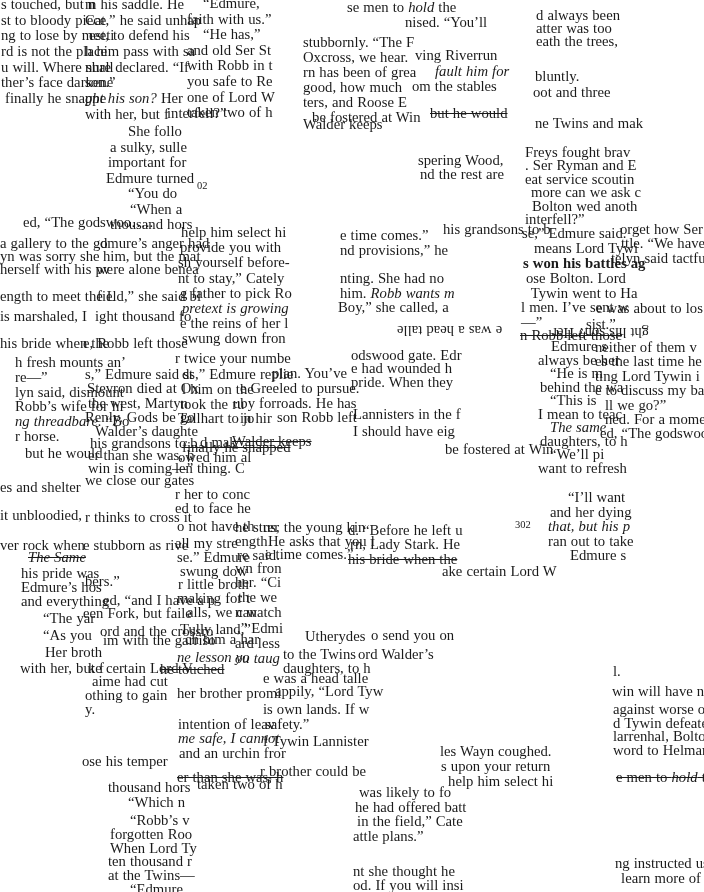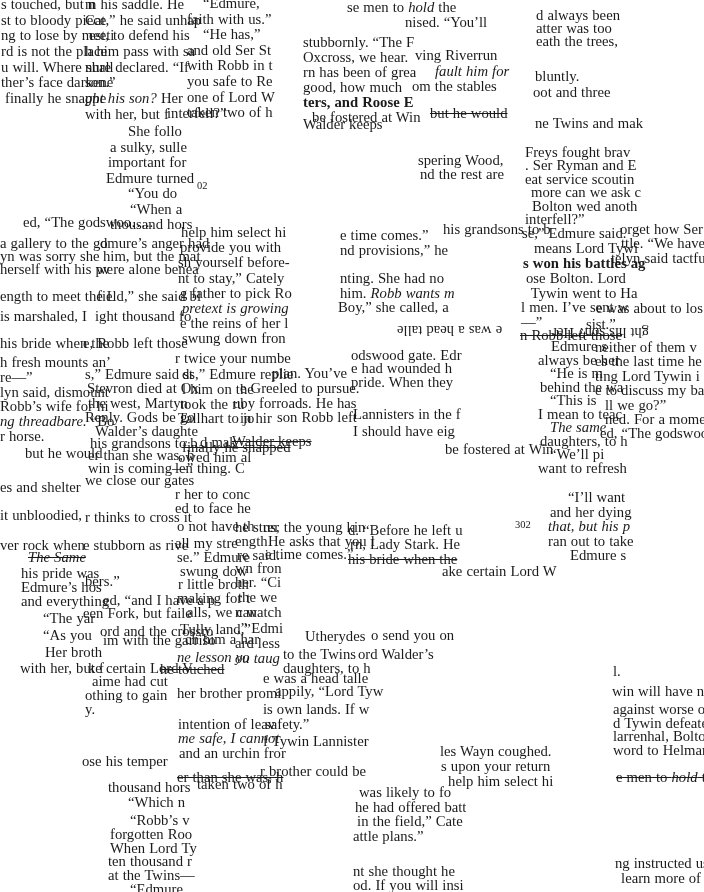--- a/index.html
+++ b/index.html
@@ -65,21 +65,21 @@
       <div class="ln" style="line-height: 15px; height: 15px;"><span>se men to </span><span class="it">hold</span><span> the</span></div>
     </div>
     <div class="frag" style="left: 405px; top: 15px;">
       <div class="ln" style="line-height: 15px; height: 15px;"><span>nised. “You’ll</span></div>
     </div>
     <div class="frag" style="left: 303px; top: 35px;">
       <div class="ln" style="line-height: 15px; height: 15px;"><span>stubbornly. “The F</span></div>
       <div class="ln" style="line-height: 15px; height: 15px;"><span>Oxcross, we hear.</span></div>
       <div class="ln" style="line-height: 15px; height: 15px;"><span>rn has been of grea</span></div>
       <div class="ln" style="line-height: 15px; height: 15px;"><span>good, how much</span></div>
-      <div class="ln" style="line-height: 15px; height: 15px; font-weight: bold;"><span>ters, and Roose E</span></div>
+      <div class="ln" style="line-height: 15px; height: 15px;"><span>ters, and Roose E</span></div>
       <div class="ln" style="line-height: 15px; height: 15px; margin-left: 5px;"><span> be fostered at Win</span></div>
     </div>
     <div class="frag" style="left: 303px; top: 117px;">
       <div class="ln" style="line-height: 15px; height: 15px;"><span>Walder keeps</span></div>
     </div>
     <div class="frag" style="left: 415px; top: 48px;">
       <div class="ln" style="line-height: 15.6px; height: 15.6px;"><span>ving Riverrun</span></div>
       <div class="ln" style="line-height: 15.6px; height: 15.6px; margin-left: 20px;"><span class="it">fault him for</span></div>
       <div class="ln" style="line-height: 15.6px; height: 15.6px; margin-left: -3px;"><span>om the stables</span></div>
     </div>
@@ -502,21 +502,21 @@
     </div>
     <div class="frag" style="left: 95px; top: 309px;">
       <div class="ln" style="line-height: 15px; height: 15px;"><span>ight thousand fo</span></div>
     </div>
     <div class="frag" style="left: 0px; top: 336px;">
       <div class="ln" style="line-height: 15px; height: 15px;"><span>his bride when the</span></div>
     </div>
     <div class="frag" style="left: 83px; top: 336px;">
       <div class="ln" style="line-height: 15px; height: 15px;"><span>e, Robb left those</span></div>
     </div>
-    <div class="frag" style="left: 0px; top: 355px;">
+    <div class="frag" style="left: 0px; top: 355px; padding-left: 15px;">
       <div class="ln" style="line-height: 14.8px; height: 14.8px;"><span>h fresh mounts an’</span></div>
       <div class="ln" style="line-height: 14.8px; height: 14.8px;"><span>re—”</span></div>
       <div class="ln" style="line-height: 14.8px; height: 14.8px;"><span>lyn said, dismount</span></div>
       <div class="ln" style="line-height: 14.8px; height: 14.8px;"><span>Robb’s wife for hi</span></div>
       <div class="ln" style="line-height: 14.8px; height: 14.8px;"><span class="it">ng threadbare.</span><span> “Bo</span></div>
       <div class="ln" style="line-height: 14.8px; height: 14.8px;"><span>r horse.</span></div>
     </div>
     <div class="frag" style="left: 0px; top: 480px;">
       <div class="ln" style="line-height: 15px; height: 15px;"><span>es and shelter</span></div>
     </div>

